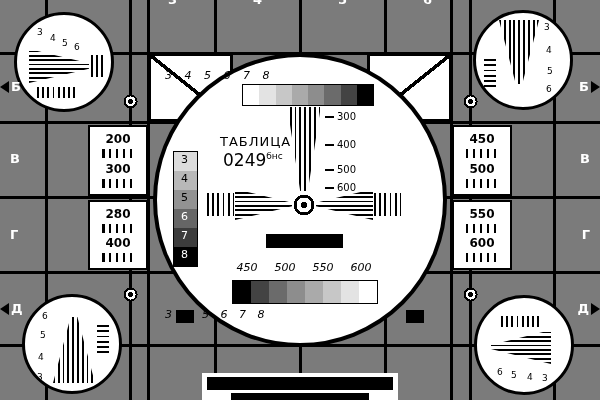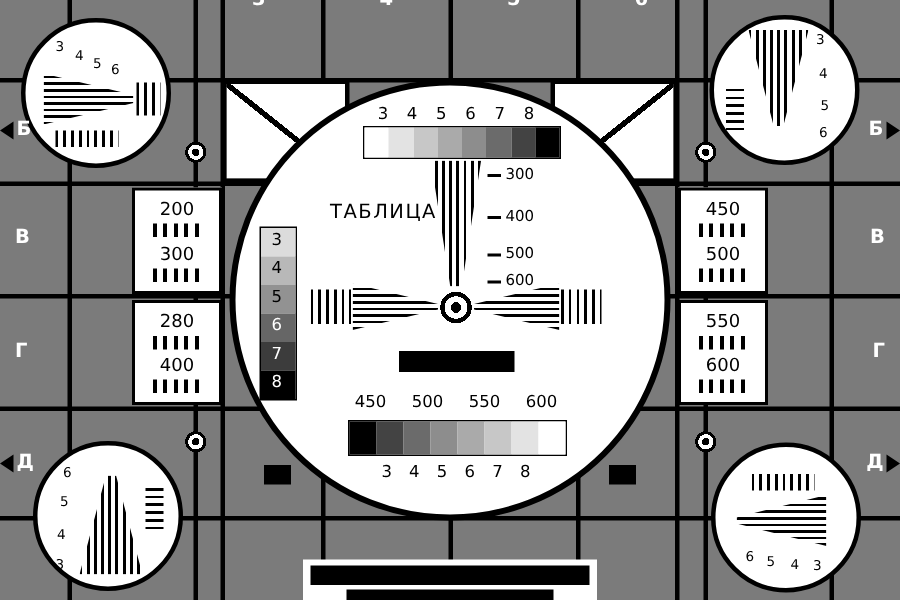--- a/index.html
+++ b/index.html
@@ -11,39 +11,39 @@
   .vl{position:absolute;top:0;bottom:0;width:3px;background:#000;}
   .hl{position:absolute;left:0;right:0;height:3px;background:#000;}
   .abs{position:absolute;}
   .circle{position:absolute;background:#fff;border:3px solid #000;border-radius:50%;box-sizing:border-box;}
   .center-circle{border-width:4px;}
   .steps-h{display:flex;flex-direction:row;border:1px solid #000;}
   .steps-v{display:flex;flex-direction:column;border:1px solid #000;}
   .steps-h>div,.steps-v>div{flex:1;}
   .panel{position:absolute;background:#fff;border:2px solid #000;box-sizing:border-box;
          display:flex;flex-direction:column;align-items:center;justify-content:space-evenly;padding:2px 0;}
-  .panel .num{font-size:12px;color:#000;line-height:1;}
+  .panel .num{font-size:12px;color:#000;line-height:1;font-weight:bold;}
   .panel .grate{width:32px;height:9px;background:repeating-linear-gradient(90deg,#000 0 2.5px,transparent 2.5px 7px);}
   .gv{background:repeating-linear-gradient(90deg,#000 0 1.8px,transparent 1.8px 5.2px);}
   .gh{background:repeating-linear-gradient(0deg,#000 0 1.8px,transparent 1.8px 5.2px);}
   .wedge-h{background:repeating-linear-gradient(0deg,#000 0 1.7px,#fff 1.7px 4.4px);}
   .wedge-v{background:repeating-linear-gradient(90deg,#000 0 1.9px,#fff 1.9px 4.8px);}
   .lbl{position:absolute;color:#000;line-height:1;}
   .wlbl{position:absolute;color:#fff;line-height:1;font-weight:bold;font-size:13px;}
   .reg{position:absolute;width:15px;height:15px;border-radius:50%;
        background:radial-gradient(circle,#000 0 2.5px,#fff 2.5px 5px,#000 5px 7px,rgba(0,0,0,0) 7px);}
   .bull{position:absolute;width:24px;height:24px;border-radius:50%;
         background:radial-gradient(circle,#000 0 3.5px,#fff 3.5px 7.5px,#000 7.5px 10.5px,#fff 10.5px);}
   .tri-l{position:absolute;width:0;height:0;border-top:6px solid transparent;border-bottom:6px solid transparent;border-right:9px solid #000;}
   .tri-r{position:absolute;width:0;height:0;border-top:6px solid transparent;border-bottom:6px solid transparent;border-left:9px solid #000;}
   .diag{position:absolute;box-sizing:border-box;border:3px solid #000;background:#fff;}
   .diag.sl{background:linear-gradient(to top right,#fff calc(50% - 1.8px),#000 calc(50% - 1.8px) calc(50% + 1.8px),#fff calc(50% + 1.8px));}
   .diag.bs{background:linear-gradient(to bottom right,#fff calc(50% - 1.8px),#000 calc(50% - 1.8px) calc(50% + 1.8px),#fff calc(50% + 1.8px));}
   .blk{position:absolute;background:#000;}
-  .row-center{position:absolute;left:8px;right:0;text-align:center;color:#000;}
+  .row-center{position:absolute;left:8px;right:0;text-align:left;color:#000;font-style:italic;}
   .cnum{position:absolute;font-size:9px;color:#000;line-height:1;}
   .strip-num{position:absolute;left:16px;width:23px;text-align:center;font-size:11px;line-height:1;}
   .dk{color:#000;} .lt{color:#fff;}
   .fm{position:absolute;display:flex;align-items:center;gap:3px;}
   .fm i{display:block;width:9px;height:2px;background:#000;}
   .fm span{font-size:10px;color:#000;line-height:1;}
 </style>
 </head>
 <body>
 
@@ -107,20 +107,21 @@
         <div style="background: rgb(227, 227, 227);"></div>
         <div style="background: rgb(199, 199, 199);"></div>
         <div style="background: rgb(170, 170, 170);"></div>
         <div style="background: rgb(141, 141, 141);"></div>
         <div style="background: rgb(107, 107, 107);"></div>
         <div style="background: rgb(67, 67, 67);"></div>
         <div style="background: rgb(0, 0, 0);"></div>
       </div>
 
     <div class="lbl" style="left:63px;top:78px;font-size:13px;letter-spacing:1px">ТАБЛИЦА</div>
+    <div class="lbl" style="left:66px;top:95px;font-size:17px"><span>0249</span><sup style="font-size:9px">бнс</sup></div>
 
     <div class="abs wedge-v" style="left:128px;top:50px;width:38px;height:84px;clip-path:polygon(6% 0,94% 0,60% 100%,40% 100%)"></div>
     <div class="fm" style="left:168px;top:55px">
         <i></i>
         <span>300</span>
       </div>
     <div class="fm" style="left:168px;top:83px">
         <i></i>
         <span>400</span>
       </div>

